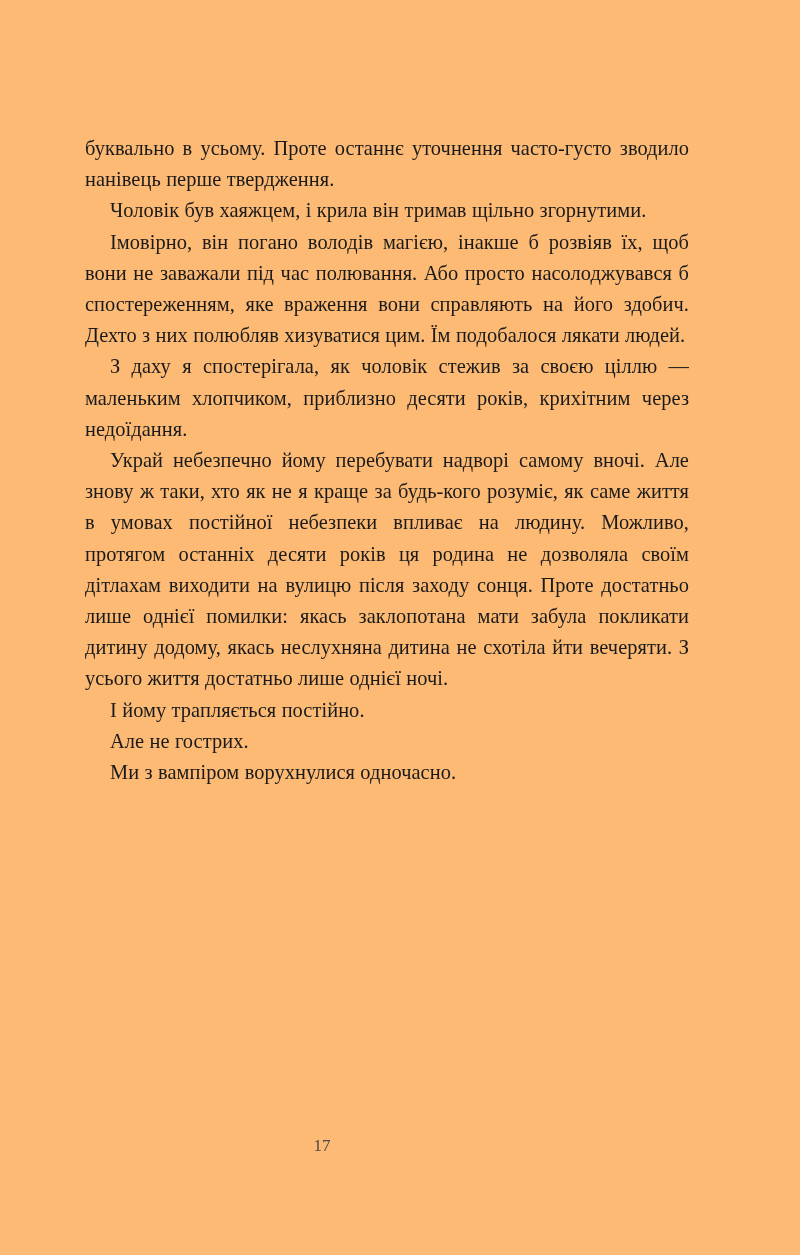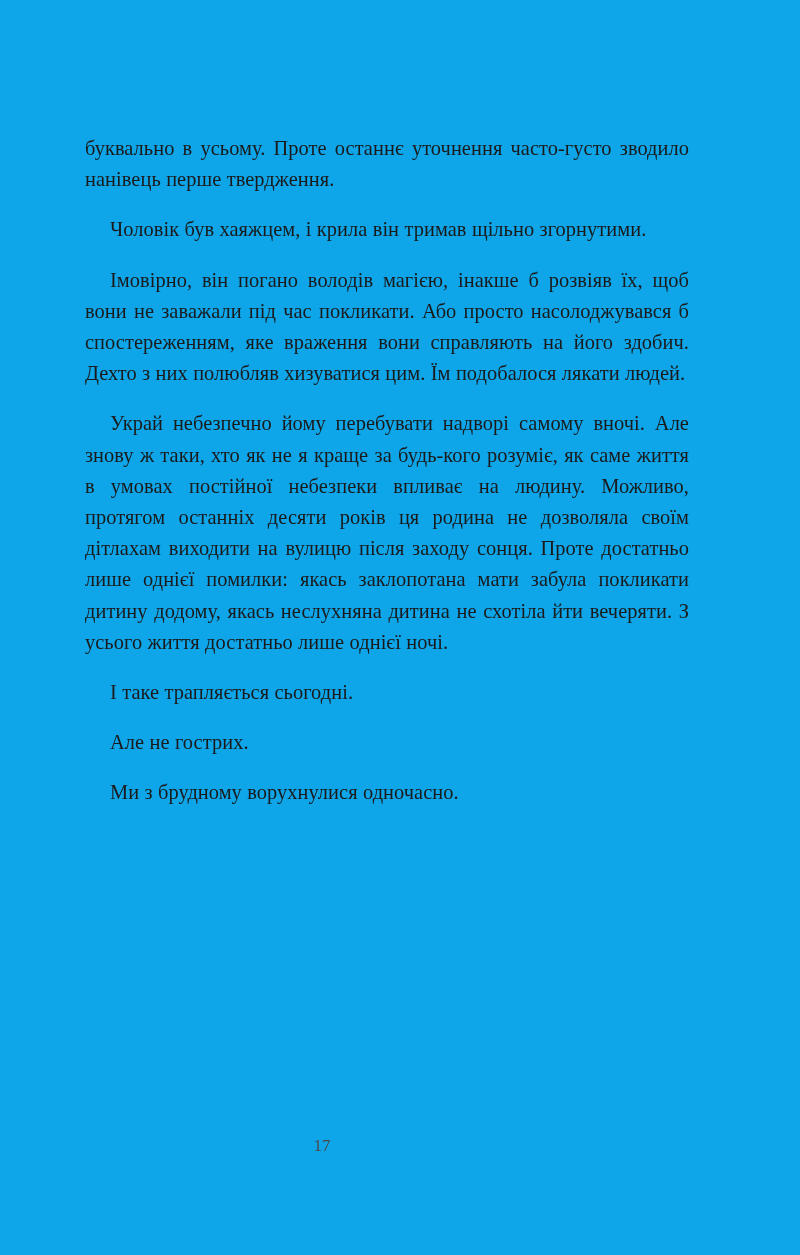--- a/index.html
+++ b/index.html
@@ -12,21 +12,21 @@
     background: #ffffff;
     font-family: "Liberation Serif", "DejaVu Serif", serif;
     color: #1a1a1a;
     overflow: hidden;
   }
 
   .page {
     position: relative;
     width: 800px;
     height: 1255px;
-    background: #0ea5e9;
+    background: #fdba74;
     box-sizing: border-box;
   }
 
   .text-block {
     position: absolute;
     left: 85px;
     top: 133px;
     width: 604px;
   }
 
@@ -38,21 +38,20 @@
     text-justify: inter-word;
     letter-spacing: 0.06px;
     word-spacing: 0.2px;
     hyphens: manual;
     -webkit-hyphens: manual;
   }
 
   
   .para.indent {
     text-indent: 25px;
-    margin-top: 19px;
   }
   .para.noindent {
     text-indent: 0;
   }
 
   .page-number {
     position: absolute;
     left: 0;
     top: 1136px;
     width: 644px;
@@ -67,30 +66,31 @@
 <body>
 
 <div class="page">
 
   <div class="text-block">
 
     <p class="para noindent">буквально в усьому. Проте останнє уточнення часто-густо зводило нанівець перше твердження.</p>
 
     <p class="para indent">Чоловік був хаяжцем, і крила він тримав щільно згорнутими.</p>
 
-    <p class="para indent">Імовірно, він погано володів магією, інакше б розвіяв їх, щоб вони не заважали під час покликати. Або просто насолоджувався б спостереженням, яке враження вони справляють на його здобич. Дехто з них полюбляв хизуватися цим. Їм подобалося лякати людей.</p>
+    <p class="para indent">Імовірно, він погано володів магією, інакше б розвіяв їх, щоб вони не заважали під час полювання. Або просто насолоджувався б спостереженням, яке враження вони справляють на його здобич. Дехто з них полюбляв хизуватися цим. Їм подобалося лякати людей.</p>
 
+    <p class="para indent">З даху я спостерігала, як чоловік стежив за своєю ціллю — маленьким хлопчиком, приблизно десяти років, крихітним через недоїдання.</p>
 
 
     <p class="para indent">Украй небезпечно йому перебувати надворі самому вночі. Але знову ж таки, хто як не я краще за будь-кого розуміє, як саме життя в умовах постійної небезпеки впливає на людину. Можливо, протягом останніх десяти років ця родина не дозволяла своїм дітлахам виходити на вулицю після заходу сонця. Проте достатньо лише однієї помилки: якась заклопотана мати забула покликати дитину додому, якась неслухняна дитина не схотіла йти вечеряти. З усього життя достатньо лише однієї ночі.</p>
 
-    <p class="para indent">І таке трапляється сьогодні.</p>
+    <p class="para indent">І йому трапляється постійно.</p>
 
     <p class="para indent">Але не гострих.</p>
 
-    <p class="para indent">Ми з брудному ворухнулися одночасно.</p>
+    <p class="para indent">Ми з вампіром ворухнулися одночасно.</p>
 
 
   </div>
 
   <div class="page-number">17</div>
 
 </div>
 
 </body></html>

